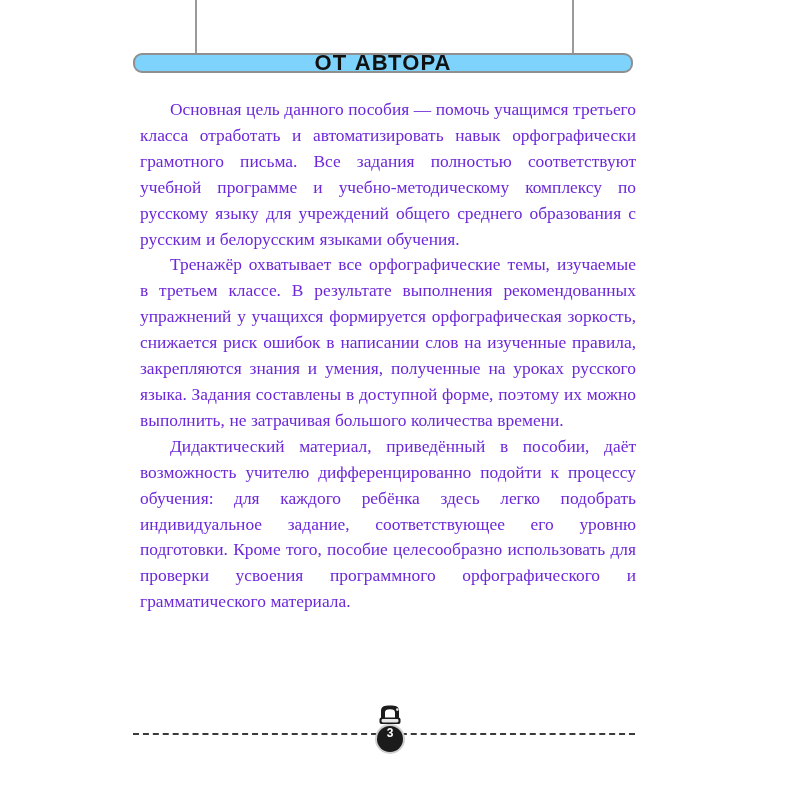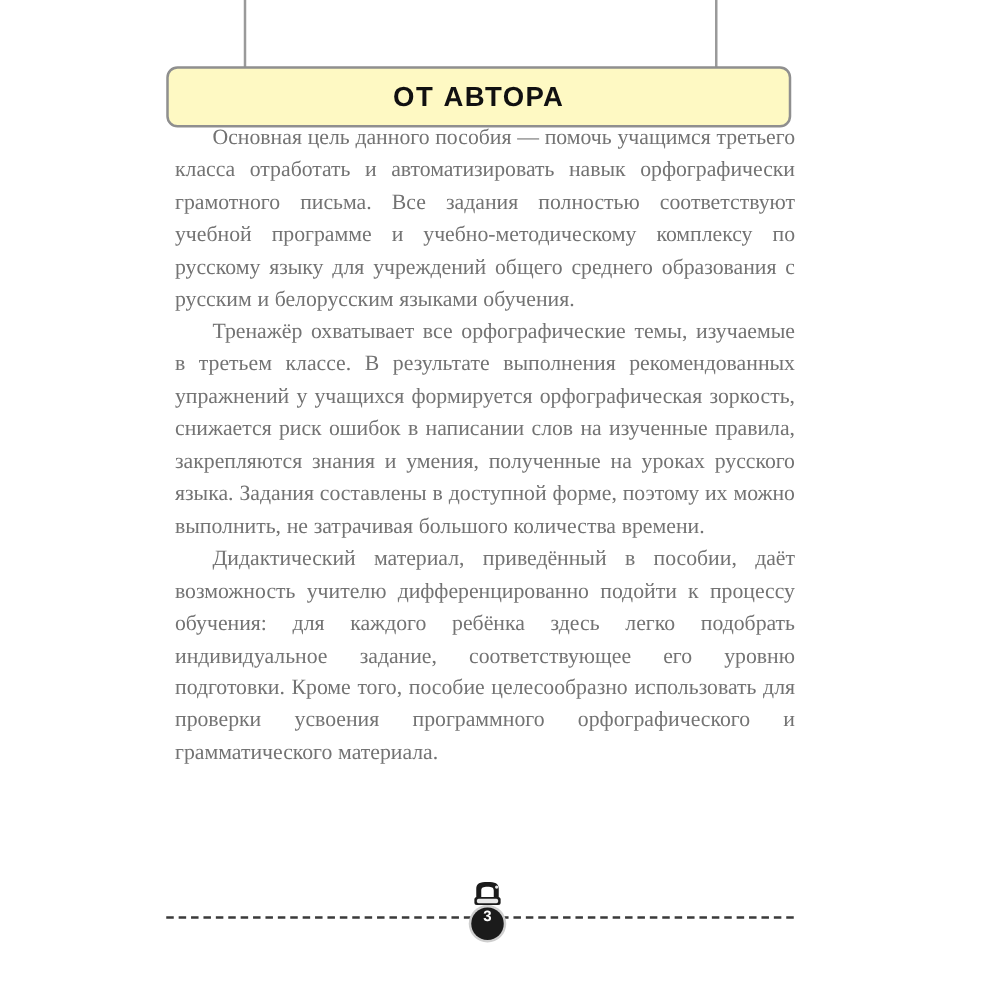--- a/index.html
+++ b/index.html
@@ -32,23 +32,23 @@
   }
   .frame-stub.left  { left: 195px; height: 56px; }
   .frame-stub.right { left: 572px; height: 56px; }
 
   
   .header-banner {
     position: absolute;
     left: 133px;
     top: 53px;
     width: 500px;
-    height: 49px;
+    height: 20px;
     box-sizing: border-box;
-    background: #fef9c3;
+    background: #7dd3fc;
     border: 2px solid #8f8f8f;
     border-radius: 9px;
     display: flex;
     align-items: center;
     justify-content: center;
   }
   .header-title {
     font-family: "Liberation Sans", "DejaVu Sans", sans-serif;
     font-weight: bold;
     font-size: 22px;
@@ -61,21 +61,21 @@
   .text-column {
     position: absolute;
     left: 140px;
     top: 97px;
     width: 496px;
   }
   .para {
     margin: 0;
     font-size: 17.4px;
     line-height: 25.9px;
-    color: #737373;
+    color: #6d28d9;
     text-align: justify;
     text-indent: 30px;
     -webkit-hyphens: auto;
     hyphens: auto;
     word-spacing: 0.2px;
   }
 
   
   .footer {
     position: absolute;

